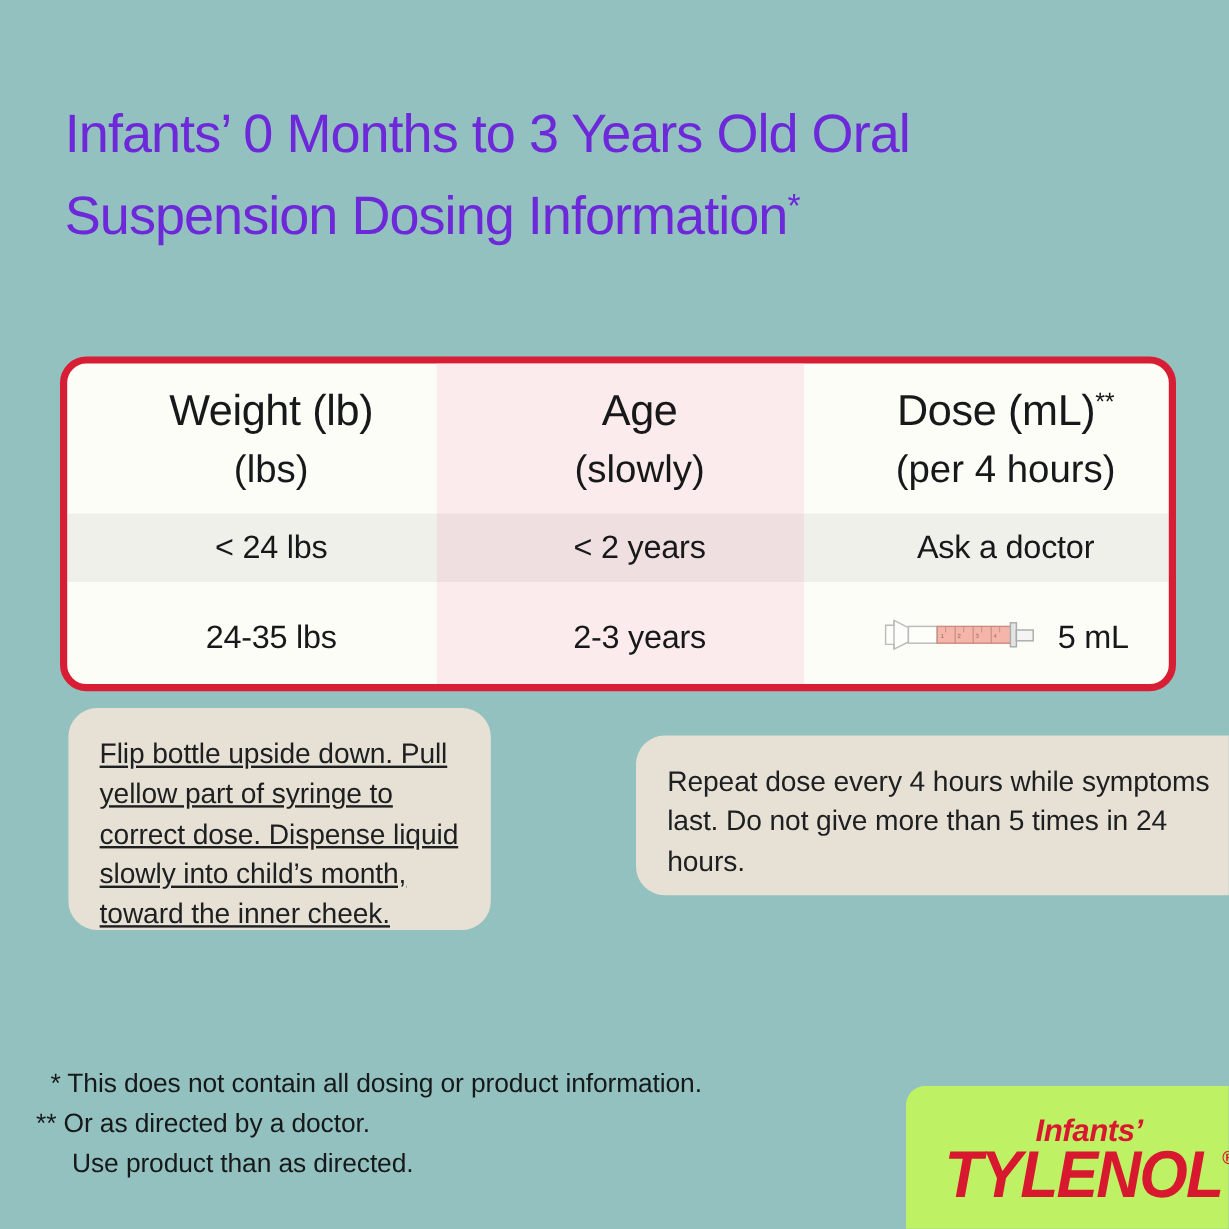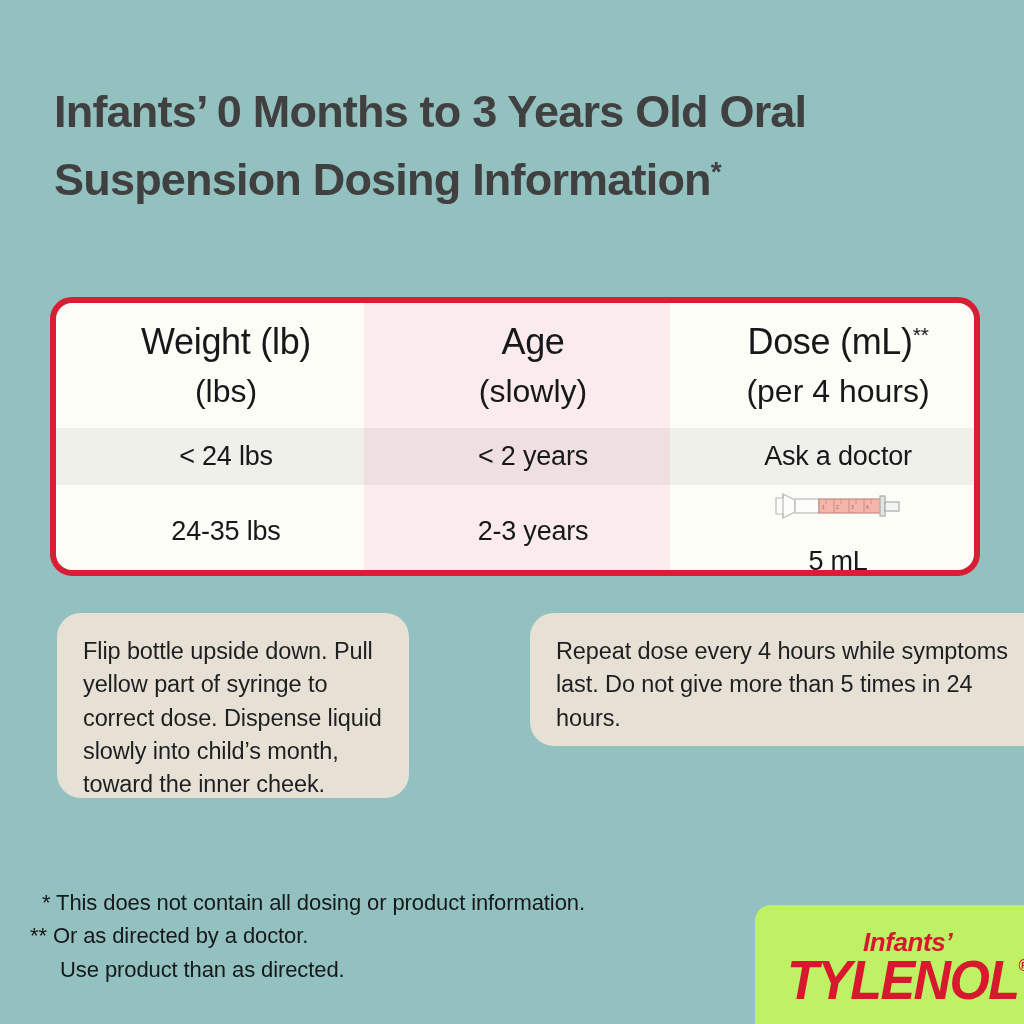--- a/index.html
+++ b/index.html
@@ -22,23 +22,23 @@
   }
 
   
   #title {
     position: absolute;
     left: 54px;
     top: 78px;
     width: 930px;
     font-size: 45px;
     line-height: 1.52;
-    font-weight: 700;
+    font-weight: 400;
     letter-spacing: -0.8px;
-    color: #404040;
+    color: #6d28d9;
   }
   #title .sup {
     font-size: 28px;
     vertical-align: 14px;
     letter-spacing: 0;
   }
 
   
   #dose-table {
     position: absolute;
@@ -122,43 +122,43 @@
     background: rgba(110, 104, 104, 0.085);
     pointer-events: none;
   }
 
   
   .dose-cell-inner {
     display: flex;
     align-items: center;
     justify-content: center;
     gap: 16px;
-    flex-direction: column;
   }
   .syringe {
     display: block;
   }
 
   
   .info-box {
     position: absolute;
     box-sizing: border-box;
     background: #e7e1d5;
     border-radius: 24px;
     padding: 22px 26px 20px 26px;
     font-size: 23.5px;
     line-height: 1.42;
     color: #1d1f21;
     letter-spacing: -0.1px;
   }
   #info-left {
     left: 57px;
-    top: 613px;
+    top: 590px;
     width: 352px;
     height: 185px;
+    text-decoration: underline;
   }
   #info-right {
     left: 530px;
     top: 613px;
     width: 520px;
     height: 133px;
   }
 
   
   #footnotes {

